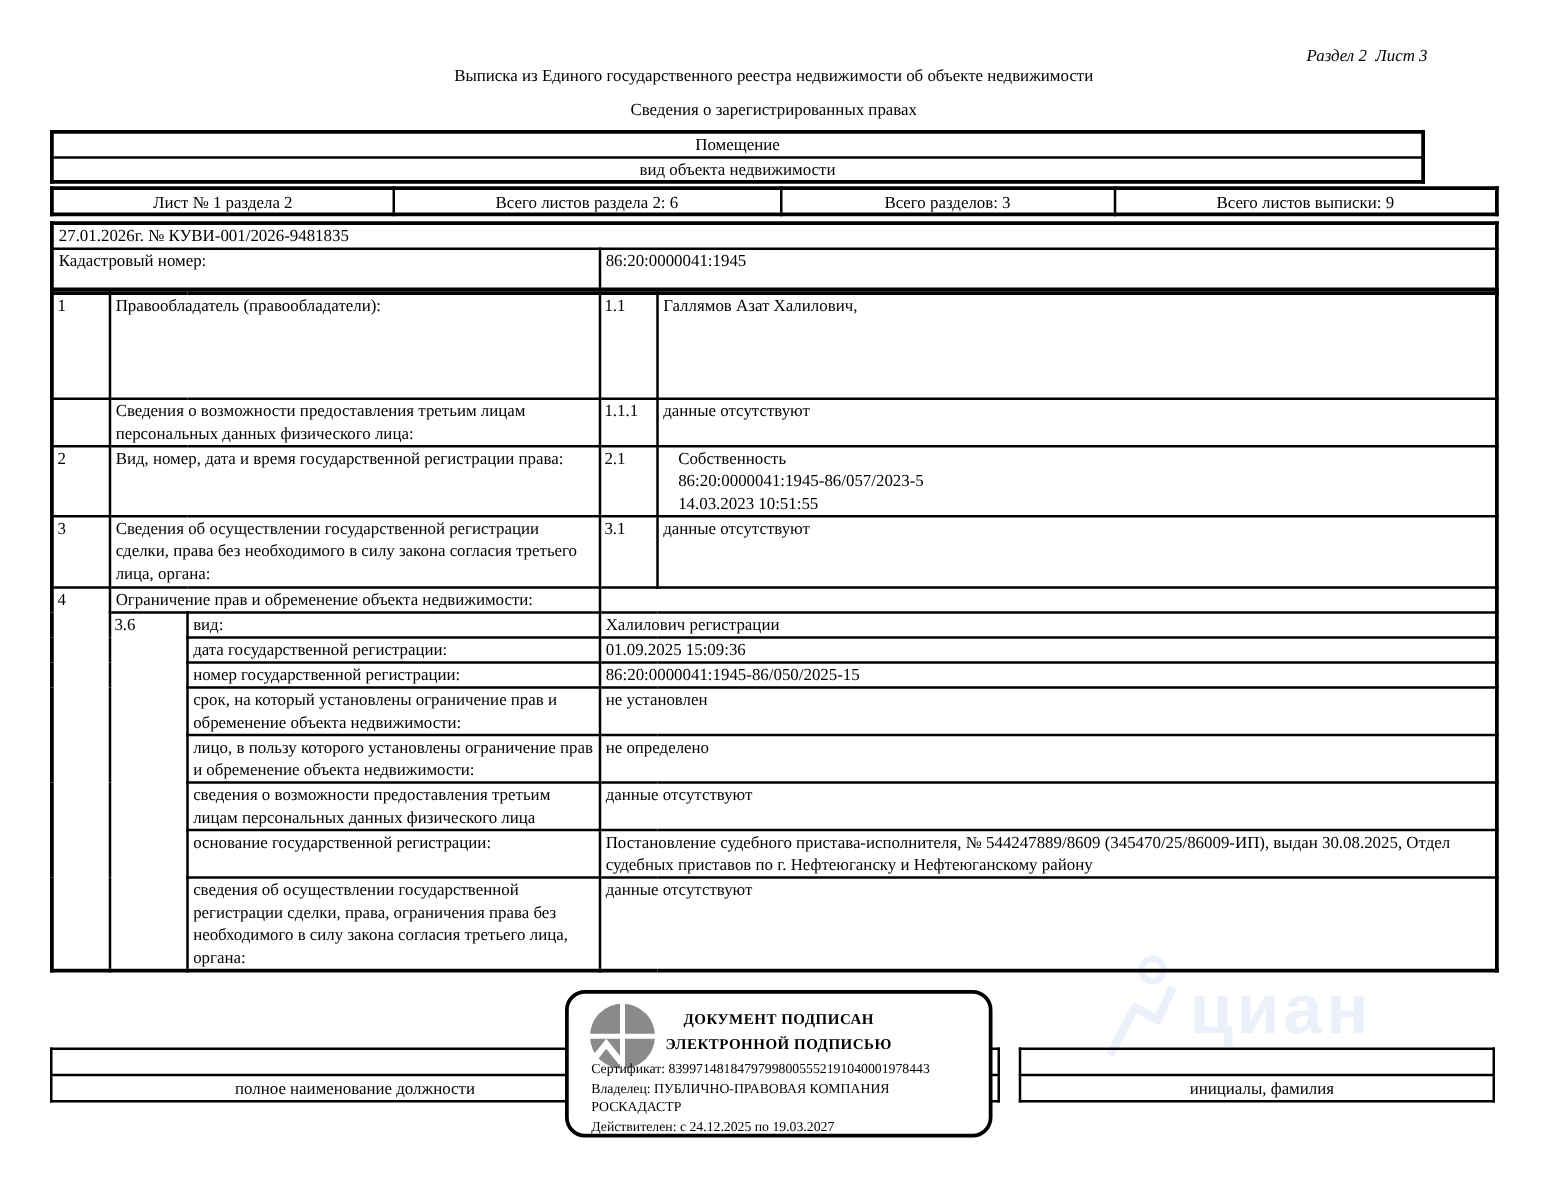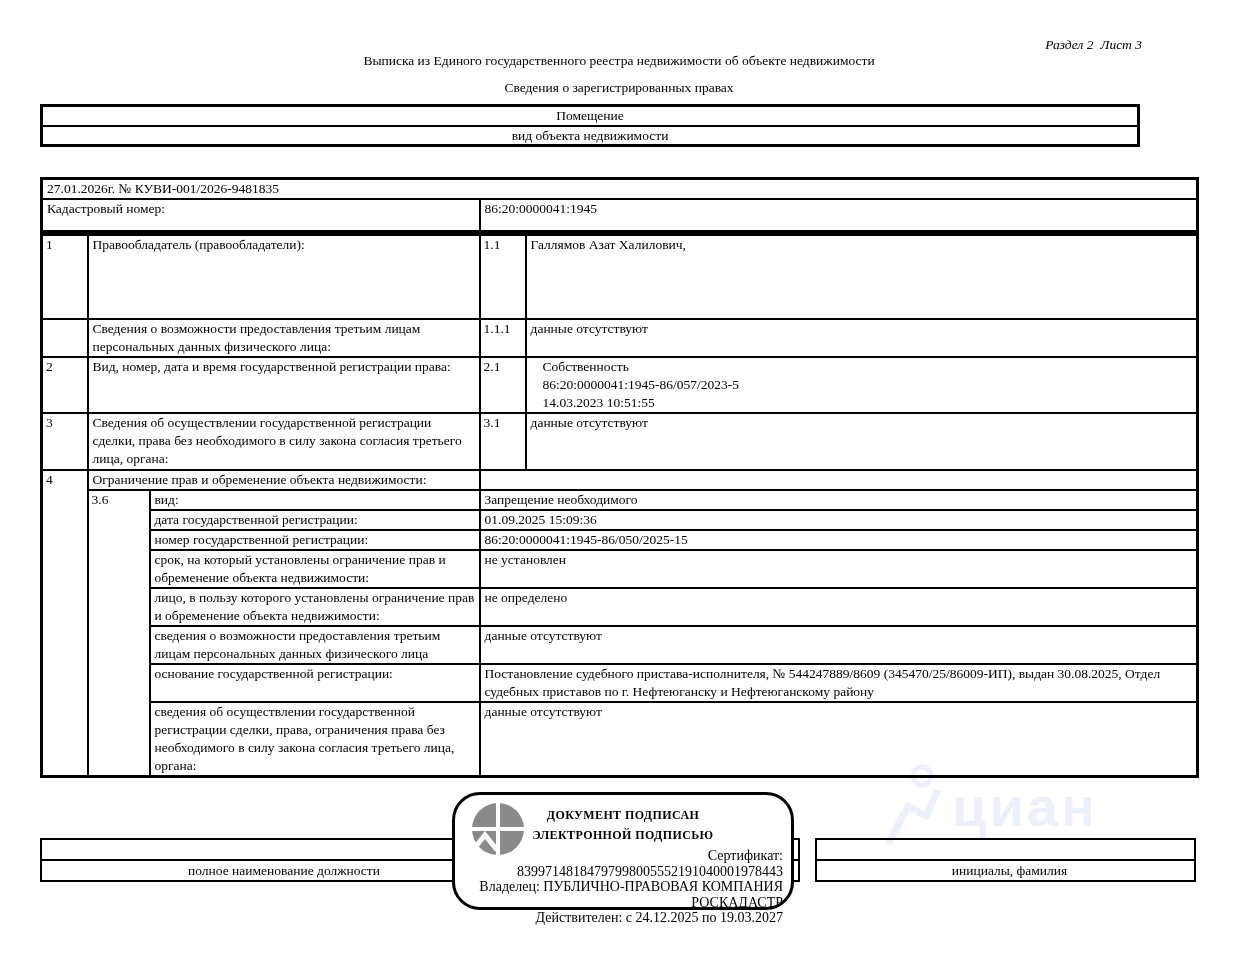--- a/index.html
+++ b/index.html
@@ -33,27 +33,27 @@
   
   .foot-left  { left:40px;  top:838px; width:760px; }
   .foot-right { left:815px; top:838px; width:381px; }
   .foot-left td, .foot-right td { height:19px; vertical-align:middle;padding-left:12px; }
   .foot-caption { text-align:center; }
   .foot-left .cap-box { width:460px; text-align:center; }
 
   
   .stamp {
     left:452px; top:792px; width:336px; height:112px;
-    border:3px solid #000; border-radius:28px; background:#fff; z-index:5;
+    border:3px solid #000; border-radius:16px; background:#fff; z-index:5;
   }
   .stamp-logo { position:absolute; left:16px; top:7px; }
   .stamp-title { position:absolute; left:0; width:100%; text-align:center; font-weight:bold; font-size:12px; letter-spacing:0.4px; }
   .stamp-title.l1 { top:12px; }
   .stamp-title.l2 { top:32px; }
-  .stamp-small { position:absolute; left:18px; top:53px; right:8px; font-size:14px; line-height:15.5px;text-align:right; }
+  .stamp-small { position:absolute; left:18px; top:53px; right:8px; font-size:11px; line-height:15.5px; }
   .stamp-small > div { white-space:pre-line; }
 
   
   .watermark {
     left:882px; top:756px; width:250px; height:100px; z-index:0;
     display:flex; align-items:center; gap:8px;
     color:#1d4ed8; opacity:0.08; font-weight:bold; font-size:56px;
     font-family:"Liberation Sans","DejaVu Sans",sans-serif; letter-spacing:3px;
   }
 </style>
@@ -78,20 +78,36 @@
     <tbody>
         <tr style="height:20px">
           <td>Помещение</td>
         </tr>
     <tr style="height:20px">
           <td>вид объекта недвижимости</td>
         </tr>
   </tbody>
     </table>
 
+  <table class="abs sheet-table tb-outer center-cell">
+    <colgroup>
+        <col style="width:273px">
+        <col style="width:310px">
+        <col style="width:267px">
+        <col style="width:306px">
+      </colgroup>
+    <tbody>
+        <tr style="height:21px">
+      <td>Лист № 1 раздела 2</td>
+      <td>Всего листов раздела 2: 6</td>
+      <td>Всего разделов: 3</td>
+      <td>Всего листов выписки: 9</td>
+    </tr>
+  </tbody>
+    </table>
 
   <table class="abs req-table tb-outer">
     <colgroup>
         <col style="width:438px">
         <col style="width:718px">
       </colgroup>
     <tbody>
         <tr style="height:19px">
       <td colspan="2">27.01.2026г. № КУВИ-001/2026-9481835</td>
     </tr>
@@ -138,21 +154,21 @@
       <td>данные отсутствуют</td>
     </tr>
     <tr style="height:18px">
       <td class="num" rowspan="9">4</td>
       <td colspan="2">Ограничение прав и обременение объекта недвижимости:</td>
       <td colspan="2"></td>
     </tr>
     <tr style="height:18px">
       <td class="num" rowspan="8">3.6</td>
       <td>вид:</td>
-      <td colspan="2">Запрещение необходимого</td>
+      <td colspan="2">Халилович регистрации</td>
     </tr>
     <tr style="height:19px">
       <td>дата государственной регистрации:</td>
       <td colspan="2">01.09.2025 15:09:36</td>
     </tr>
     <tr style="height:18px">
       <td>номер государственной регистрации:</td>
       <td colspan="2">86:20:0000041:1945-86/050/2025-15</td>
     </tr>
     <tr style="height:37px">

